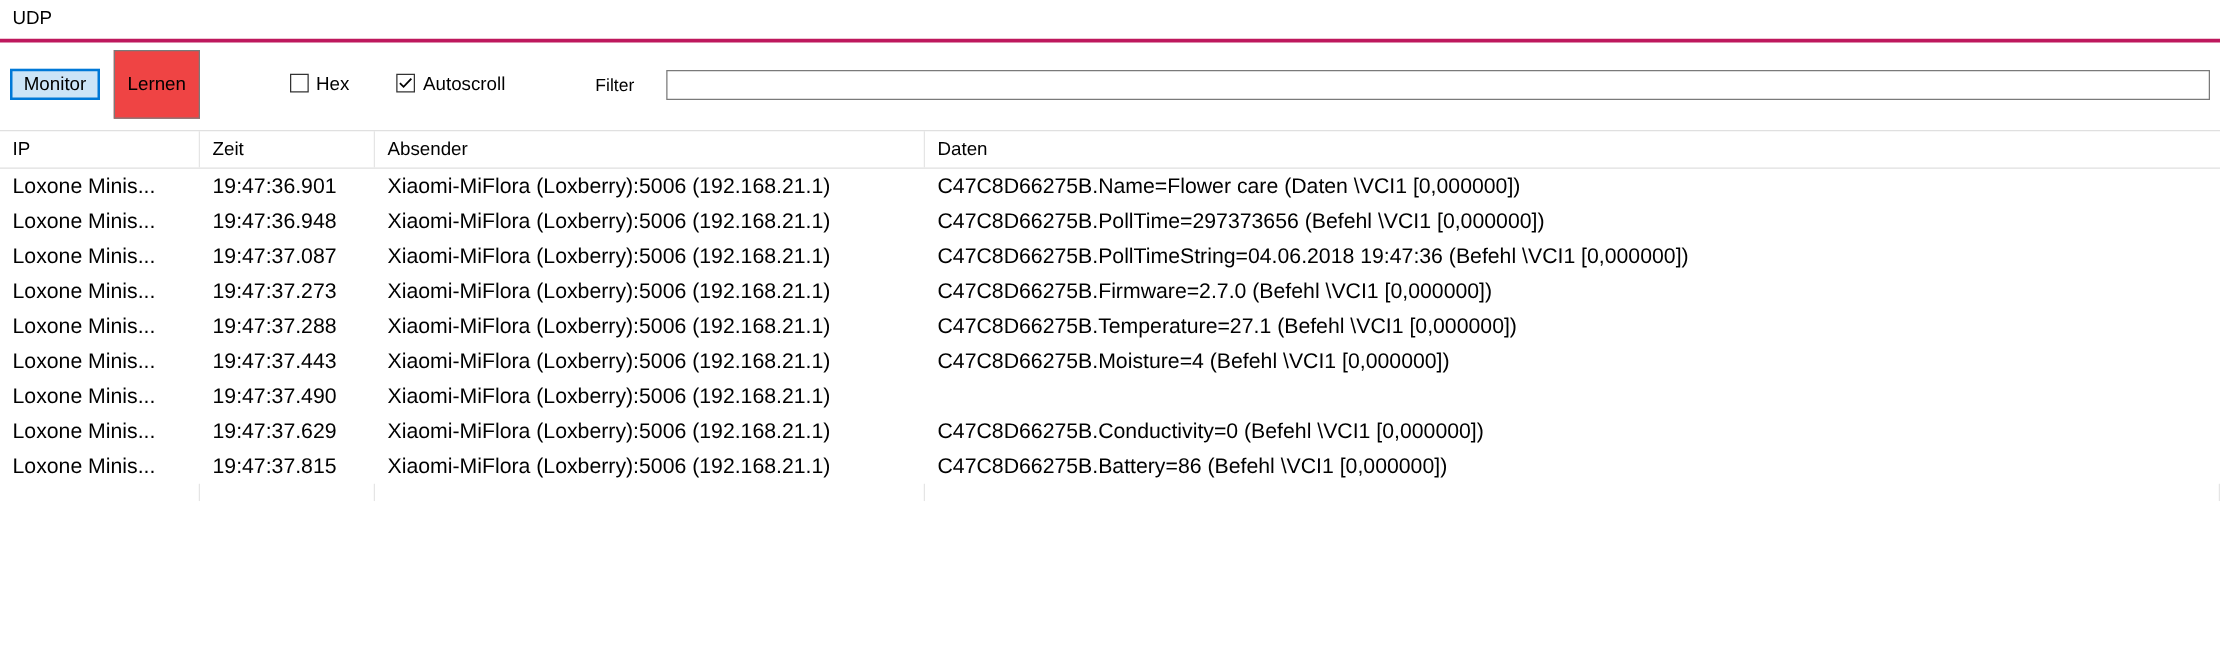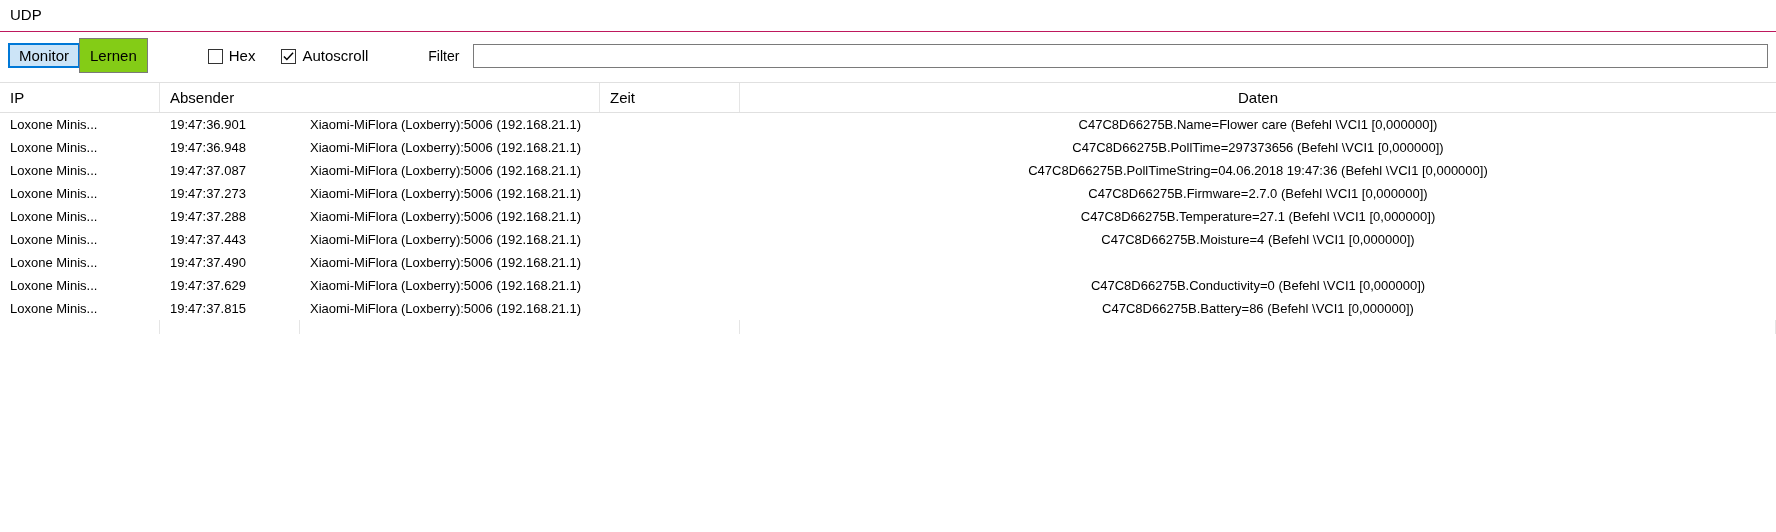--- a/index.html
+++ b/index.html
@@ -11,48 +11,48 @@
     font-size: 15px;
     color: #000000;
   }
   .window {
     width: 1776px;
     box-sizing: border-box;
   }
   .title-bar {
     padding: 6px 10px 8px 10px;
     font-size: 15px;
-    border-bottom: 1px solid #be185d;
+    border-bottom: 3px solid #be185d;
   }
   .toolbar {
     display: flex;
     align-items: center;
     padding: 6px 8px 8px 8px;
-    gap: 0;
+    gap: 12px;
     border-bottom: 1px solid #ffffff;
   }
   .btn {
-    padding: 8px 10px;
+    padding: 18px 10px;
     font-size: 15px;
     border: 1px solid #7a7a7a;
-    background: #84cc16;
+    background: #ef4444;
     cursor: default;
     user-select: none;
   }
   .btn.selected {
     border: 2px solid #0078d7;
     background: #cce4f7;
     padding: 2px 9px;
   }
   .btn + .btn {
     margin-left: -1px;
   }
   .check-group {
     display: flex;
-    align-items: flex-end;
+    align-items: flex-start;
     margin-left: 60px;
     gap: 6px;
     font-size: 15px;
     cursor: default;
   }
   .check-group.autoscroll { margin-left: 26px; }
   .checkbox {
     width: 15px;
     height: 15px;
     border: 1px solid #333333;
@@ -95,27 +95,27 @@
     border-right: 1px solid #e5e5e5;
     white-space: nowrap;
     overflow: hidden;
     text-overflow: ellipsis;
     box-sizing: border-box;
     cursor: default;
   }
   .col-ip    { width: 160px; flex: 0 0 160px; }
   .col-zeit  { width: 140px; flex: 0 0 140px; }
   .col-abs   { width: 440px; flex: 0 0 440px; }
-  .col-daten { flex: 1 1 auto; border-right: none; text-align: center; }
+  .col-daten { flex: 1 1 auto; border-right: none; }
   .tbody .row {
     display: flex;
   }
   .td {
     padding: 4px 10px 4px 10px;
-    font-size: 13px;
+    font-size: 17px;
     white-space: nowrap;
     overflow: hidden;
     text-overflow: ellipsis;
     box-sizing: border-box;
   }
   .tbody .row + .row { }
   .footer-sep {
     display: flex;
     height: 14px;
   }
@@ -149,30 +149,30 @@
       <span>Autoscroll</span>
     </div>
 
     <div class="filter-label">Filter</div>
     <input class="filter-input" type="text" value="" style="">
   </div>
 
   <div class="table">
     <div class="thead">
       <div class="th col-ip">IP</div>
+      <div class="th col-zeit">Zeit</div>
       <div class="th col-abs">Absender</div>
-      <div class="th col-zeit">Zeit</div>
       <div class="th col-daten">Daten</div>
     </div>
     <div class="tbody" id="tbody">
         <div class="row">
           <div class="td col-ip">Loxone Minis...</div>
           <div class="td col-zeit">19:47:36.901</div>
           <div class="td col-abs">Xiaomi-MiFlora (Loxberry):5006 (192.168.21.1)</div>
-          <div class="td col-daten">C47C8D66275B.Name=Flower care (Befehl \VCI1 [0,000000])</div>
+          <div class="td col-daten">C47C8D66275B.Name=Flower care (Daten \VCI1 [0,000000])</div>
         </div>
         <div class="row">
           <div class="td col-ip">Loxone Minis...</div>
           <div class="td col-zeit">19:47:36.948</div>
           <div class="td col-abs">Xiaomi-MiFlora (Loxberry):5006 (192.168.21.1)</div>
           <div class="td col-daten">C47C8D66275B.PollTime=297373656 (Befehl \VCI1 [0,000000])</div>
         </div>
         <div class="row">
           <div class="td col-ip">Loxone Minis...</div>
           <div class="td col-zeit">19:47:37.087</div>

